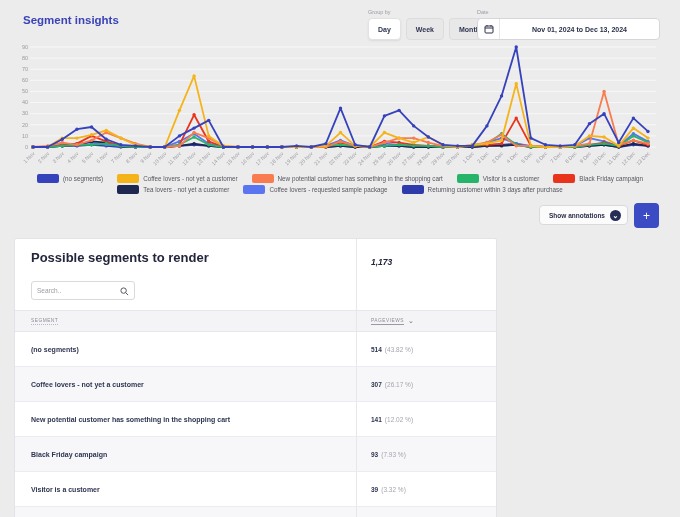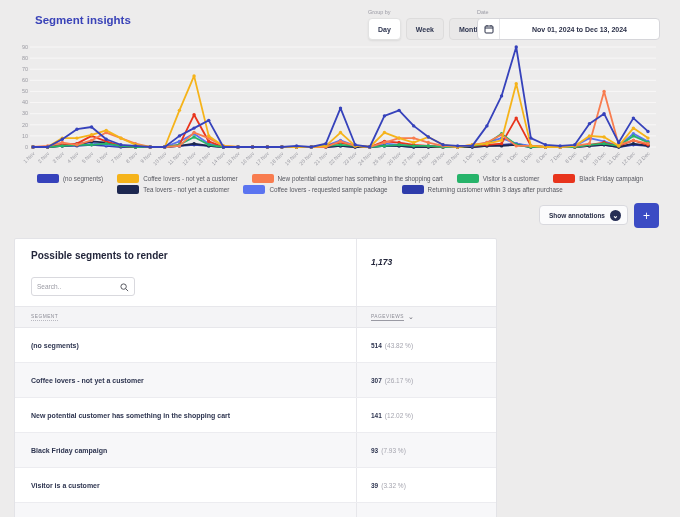--- a/index.html
+++ b/index.html
@@ -1,21 +1,21 @@
 <!DOCTYPE html>
 <html><head>
 <meta charset="utf-8">
 <style>
   * { margin:0; padding:0; box-sizing:border-box; }
   html,body { width:680px; height:517px; }
   body { font-family:"Liberation Sans", sans-serif; background:#edecec; color:#2e3550; }
   #stage { position:relative; width:680px; height:517px; overflow:hidden; }
 
   
-  .page-title { position:absolute; left:35px; top:14px; font-size:11.5px; font-weight:bold; color:#3a43b8; }
+  .page-title { position:absolute; left:23px; top:14px; font-size:11.5px; font-weight:bold; color:#3a43b8; }
   .field-label { font-size:5.5px; color:#9b9ba5; margin-bottom:3px; }
   .groupby { position:absolute; left:368px; top:9px; }
   .btn-group { display:flex; gap:5px; }
   .gbtn { height:22px; padding:0 9px; font-size:7px; font-weight:bold; color:#2e3550;
           background:#e9e8e8; border:1px solid #dddcdc; border-radius:4px; display:flex;
           align-items:center; justify-content:center; cursor:pointer; font-family:inherit; }
   .gbtn.selected { background:#ffffff; border-color:#e2e2e2; box-shadow:0 1px 2px rgba(0,0,0,.08); }
   .datefield { position:absolute; left:477px; top:9px; }
   .date-box { display:flex; align-items:center; width:183px; height:22px; background:#fff;
               border:1px solid #d6d6da; border-radius:4px; cursor:pointer; }
@@ -42,21 +42,21 @@
   .annot-circle { width:11px; height:11px; border-radius:50%; background:#262e55; color:#fff;
                   display:flex; align-items:center; justify-content:center; font-size:7px; line-height:1; }
   .plus-btn { position:absolute; right:21px; top:203px; width:25px; height:25px; background:#3b4bc4;
               color:#fff; border:none; border-radius:4px; font-size:12px; cursor:pointer; font-family:inherit; }
 
   
   .card { position:absolute; left:14px; top:238px; width:483px; height:300px;
           background:#fff; border:1px solid #e3e3e7; border-radius:2px; }
   .card-top { display:grid; grid-template-columns:342px 1fr; }
   .card-top-left { padding:11px 16px 10px 16px; border-right:1px solid #e7e7eb; }
-  .card-title { font-size:10px; font-weight:bold; color:#23263b; margin-bottom:16px; }
+  .card-title { font-size:13px; font-weight:bold; color:#23263b; margin-bottom:16px; }
   .search-box { display:flex; align-items:center; width:104px; height:19px;
                 border:1px solid #d9d9de; border-radius:3px; background:#fff; padding:0 5px; }
   .search-box input { flex:1; border:none; outline:none; font-size:6.5px; color:#2e3550;
                       font-family:inherit; min-width:0; background:transparent; }
   .search-box input::placeholder { color:#9a9aa3; }
   .card-top-right { padding:18px 14px; }
   .total-value { font-size:8.5px; font-weight:bold; color:#23263b;font-style:italic; }
   .thead { display:grid; grid-template-columns:342px 1fr; height:22px; background:#f4f4f6;
            border-top:1px solid #e7e7eb; border-bottom:1px solid #e7e7eb; align-items:center; }
   .th-seg { padding-left:16px; border-right:1px solid #e7e7eb; height:100%; display:flex; align-items:center; }

